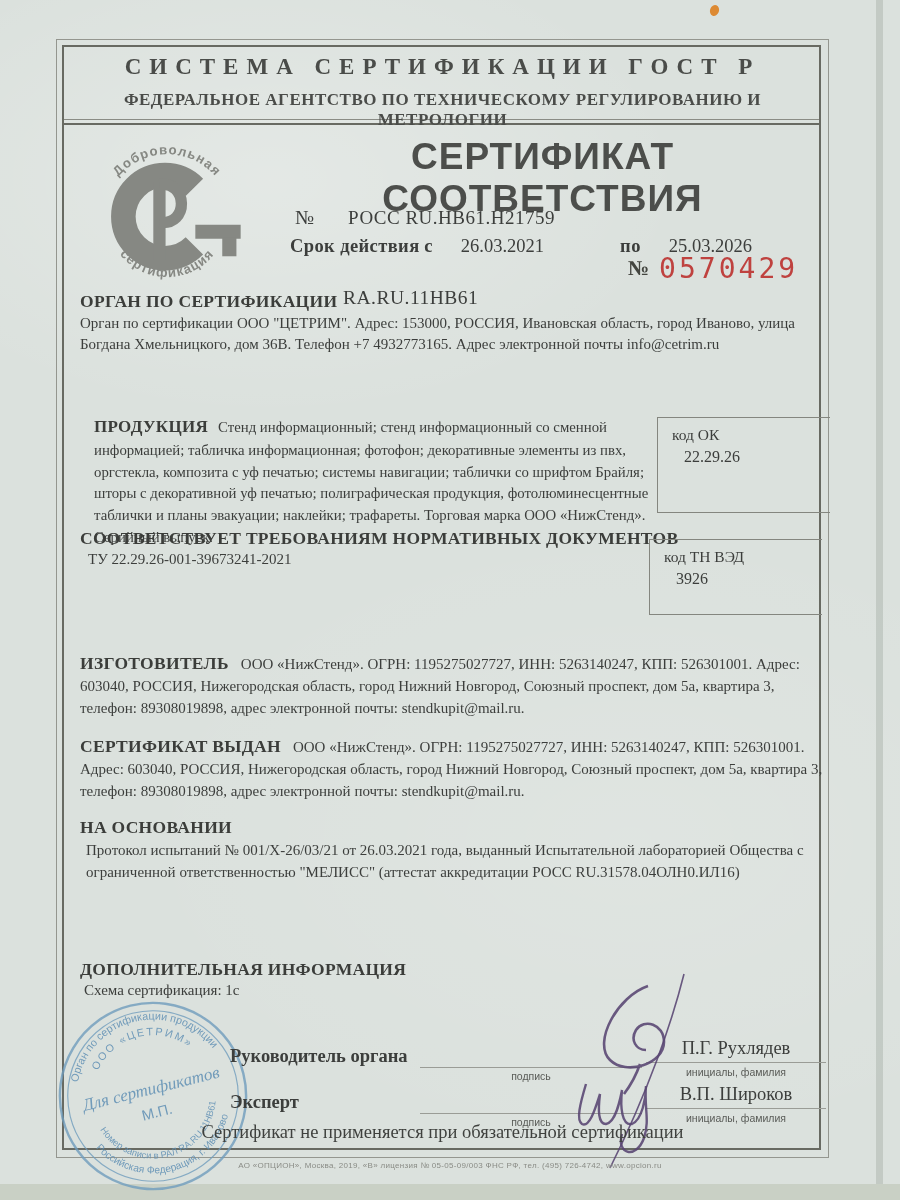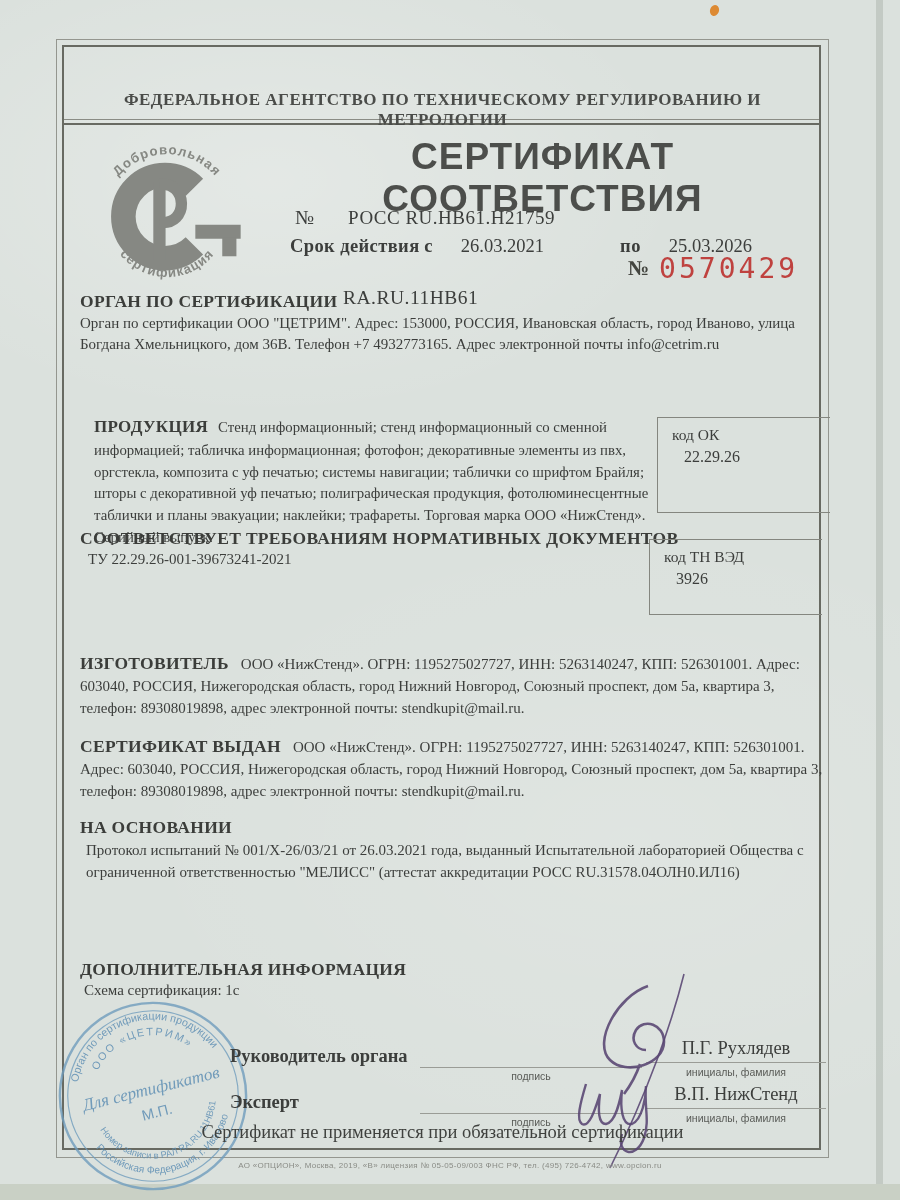--- a/index.html
+++ b/index.html
@@ -103,20 +103,21 @@
 <div class="page">
 
   <div class="abs frame-outer"></div>
   <div class="abs frame-inner"></div>
   <div class="abs hdr-sep1"></div>
   <div class="abs hdr-sep2"></div>
   <div class="abs right-edge"></div>
   <div class="abs bottom-edge"></div>
   <div class="abs speck"></div>
 
+  <div class="abs hdr1">СИСТЕМА СЕРТИФИКАЦИИ ГОСТ Р</div>
   <div class="abs hdr2">ФЕДЕРАЛЬНОЕ АГЕНТСТВО ПО ТЕХНИЧЕСКОМУ РЕГУЛИРОВАНИЮ И МЕТРОЛОГИИ</div>
 
   <svg class="abs logo-svg" width="170" height="152" viewBox="0 0 180 158">
     <defs>
       <path id="lg-top" d="M 22,88 A 68,68 0 0 1 158,88"></path>
       <path id="lg-bot" d="M 26,86 A 64,64 0 0 0 154,86"></path>
     </defs>
     <text class="lg-arc-text" text-anchor="middle"><textPath href="#lg-top" startOffset="50%">Добровольная</textPath></text>
     <text class="lg-arc-text" text-anchor="middle"><textPath href="#lg-bot" startOffset="50%">сертификация</textPath></text>
     <g>
@@ -196,21 +197,21 @@
   <div class="abs sline line1"></div>
   <div class="abs sign-lab plab1">подпись</div>
   <div class="abs sline nline1"></div>
   <div class="abs name name1">П.Г. Рухлядев</div>
   <div class="abs sign-lab nlab1">инициалы, фамилия</div>
 
   <div class="abs role2">Эксперт</div>
   <div class="abs sline line2"></div>
   <div class="abs sign-lab plab2">подпись</div>
   <div class="abs sline nline2"></div>
-  <div class="abs name name2">В.П. НижСтенд</div>
+  <div class="abs name name2">В.П. Широков</div>
   <div class="abs sign-lab nlab2">инициалы, фамилия</div>
 
   <svg class="abs sig-svg" width="225" height="200" viewBox="0 0 225 200">
     <path class="sig-path" stroke-width="2.6" d="M 96,14 C 66,24 40,70 58,88 C 74,104 112,92 112,70 C 112,52 92,46 84,58 C 78,68 84,78 94,78 M 88,92 C 84,104 78,114 72,122"></path>
     <path class="sig-path" stroke-width="2.4" d="M 34,112 C 28,132 24,148 30,152 C 38,156 44,134 48,122 C 46,138 46,152 54,152 C 64,150 68,128 70,118 C 68,136 70,154 80,152 C 90,148 94,126 94,114 C 92,136 98,148 92,166 C 84,188 64,182 70,162"></path>
     <path class="sig-path" stroke-width="1.6" d="M 132,2 C 120,50 96,120 58,196"></path>
   </svg>
 
   <div class="abs disclaimer">Сертификат не применяется при обязательной сертификации</div>
   <div class="abs footer-print">АО «ОПЦИОН», Москва, 2019, «В»   лицензия № 05-05-09/003 ФНС РФ, тел. (495) 726-4742, www.opcion.ru</div>

